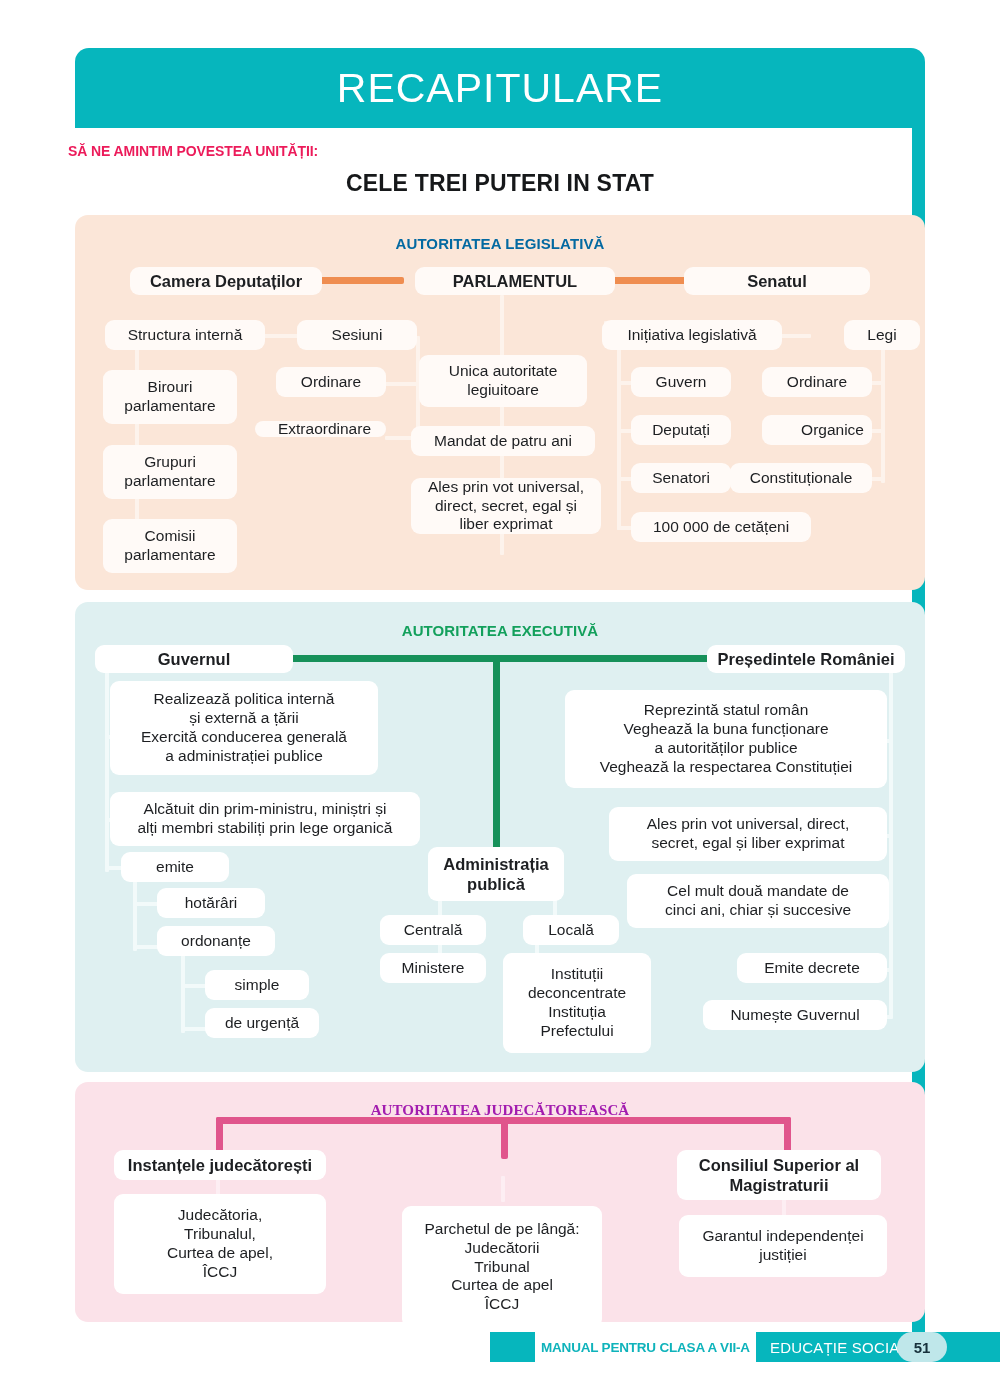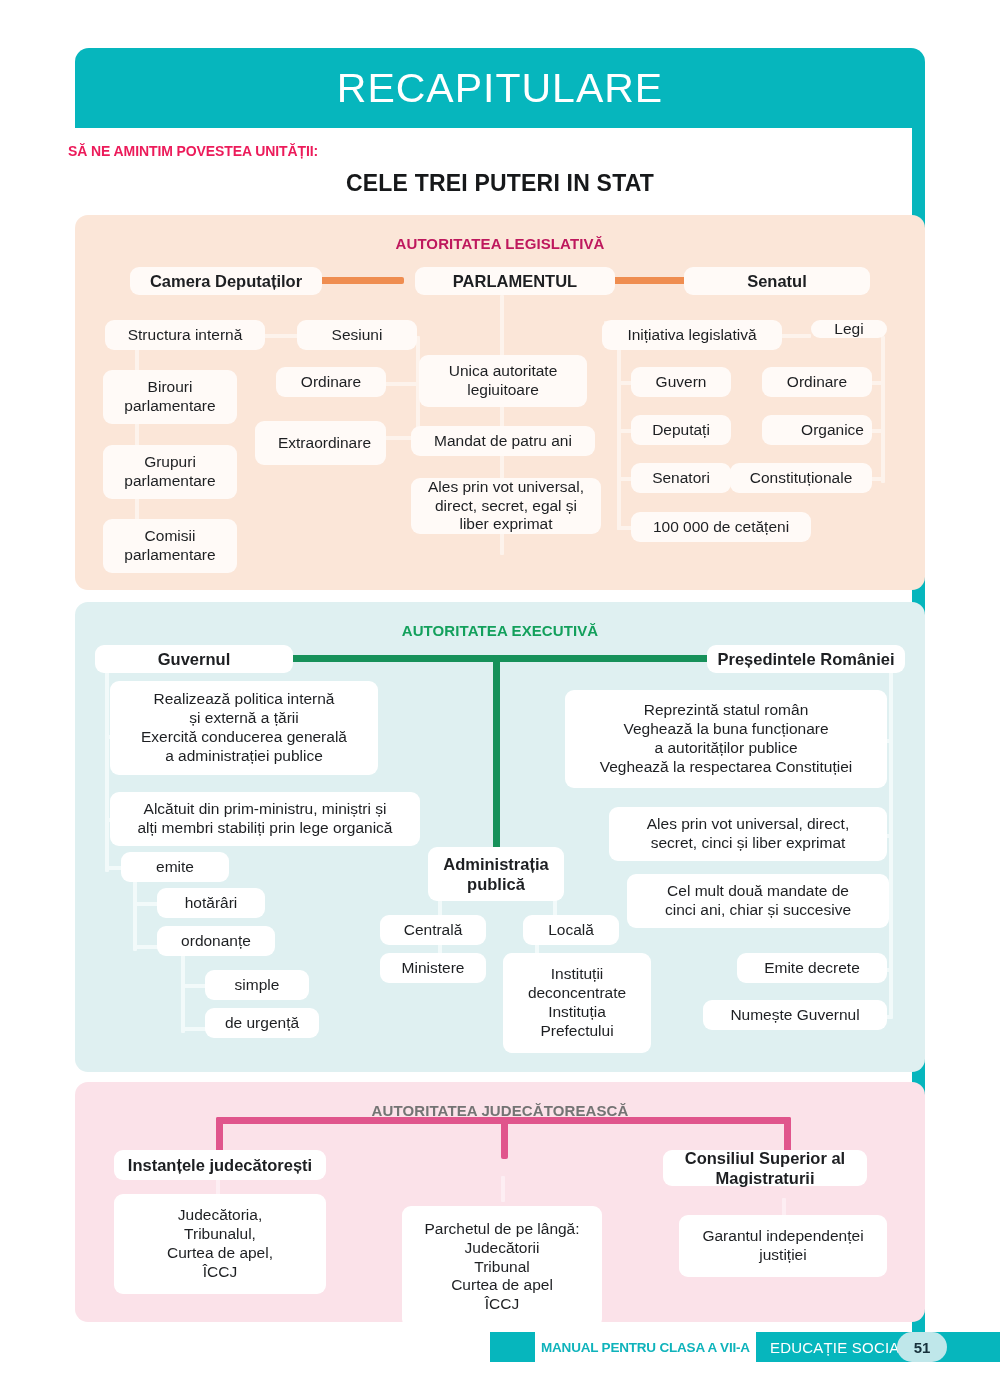--- a/index.html
+++ b/index.html
@@ -56,23 +56,23 @@
   
   .panel{position:absolute;border-radius:13px;}
   #panel-leg{left:75px;top:215px;width:850px;height:375px;background:#fbe6d8;}
   #panel-exe{left:75px;top:602px;width:850px;height:470px;background:#dff0f1;}
   #panel-jud{left:75px;top:1082px;width:850px;height:240px;background:#fbe2e9;}
 
   .panel-title{
     position:absolute;left:0;width:100%;text-align:center;
     font-size:15px;font-weight:700;letter-spacing:.1px;top:20px;
   }
-  #panel-leg .panel-title{color:#be185d;}
+  #panel-leg .panel-title{color:#0369a1;}
   #panel-exe .panel-title{color:#13a05c;}
-  #panel-jud .panel-title{color:#737373;}
+  #panel-jud .panel-title{color:#a21caf;font-family:Liberation Serif, serif;}
 
   
   .node{
     position:absolute;background:#fffaf7;border-radius:9px;
     display:flex;align-items:center;justify-content:center;
     text-align:center;color:#1d1f22;line-height:1.22;
     font-size:16px;box-sizing:border-box;padding:3px 8px;z-index:5;
   }
   #panel-exe .node,#panel-jud .node{background:#ffffff;}
   .node.bold{font-weight:700;font-size:16.5px;}
@@ -140,21 +140,21 @@
 
     <div class="c" style="left:341px;top:121px;width:4px;height:104px;"></div>
     <div class="c" style="left:310px;top:167px;width:35px;height:4px;"></div>
     <div class="c" style="left:310px;top:221px;width:35px;height:4px;"></div>
     <div class="node sm" style="left:222px;top:105px;width:120px;height:30px;">
         <span>Sesiuni</span>
       </div>
     <div class="node sm" style="left:201px;top:152px;width:110px;height:30px;">
         <span>Ordinare</span>
       </div>
-    <div class="node sm" style="left:180px;top:206px;width:131px;height:44px;padding-left:16px;">
+    <div class="node sm" style="left:180px;top:206px;width:131px;height:16px;padding-left:16px;">
         <span>Extraordinare</span>
       </div>
 
     <div class="c" style="left:425px;top:80px;width:4px;height:260px;"></div>
     <div class="node sm" style="left:344px;top:140px;width:168px;height:52px;">
         <span style="white-space:pre-line">Unica autoritate
 legiuitoare</span>
       </div>
     <div class="node sm" style="left:336px;top:211px;width:184px;height:30px;">
         <span>Mandat de patru ani</span>
@@ -185,21 +185,21 @@
       </div>
     <div class="node sm" style="left:556px;top:297px;width:180px;height:30px;">
         <span>100 000 de cetățeni</span>
       </div>
 
     <div class="c" style="left:706px;top:119px;width:30px;height:4px;"></div>
     <div class="c" style="left:806px;top:121px;width:4px;height:147px;"></div>
     <div class="c" style="left:774px;top:166px;width:36px;height:4px;"></div>
     <div class="c" style="left:774px;top:214px;width:36px;height:4px;"></div>
     <div class="c" style="left:774px;top:262px;width:36px;height:4px;"></div>
-    <div class="node sm" style="left:736px;top:105px;width:76px;height:18px;">
+    <div class="node sm" style="left:769px;top:105px;width:76px;height:30px;">
         <span>Legi</span>
       </div>
     <div class="node sm" style="left:687px;top:152px;width:110px;height:30px;">
         <span>Ordinare</span>
       </div>
     <div class="node sm" style="left:687px;top:200px;width:110px;height:30px;justify-content:flex-end;">
         <span>Organice</span>
       </div>
     <div class="node sm" style="left:655px;top:248px;width:142px;height:30px;">
         <span>Constituționale</span>
@@ -290,21 +290,21 @@
     <div class="c" style="left:790px;top:413px;width:28px;height:4px;"></div>
 
     <div class="node sm" style="left:490px;top:88px;width:322px;height:98px;">
         <span style="white-space:pre-line">Reprezintă statul român
 Veghează la buna funcționare
 a autorităților publice
 Veghează la respectarea Constituției</span>
       </div>
     <div class="node sm" style="left:534px;top:205px;width:278px;height:54px;">
         <span style="white-space:pre-line">Ales prin vot universal, direct,
-secret, cinci și liber exprimat</span>
+secret, egal și liber exprimat</span>
       </div>
     <div class="node sm" style="left:552px;top:272px;width:262px;height:54px;">
         <span style="white-space:pre-line">Cel mult două mandate de
 cinci ani, chiar și succesive</span>
       </div>
     <div class="node sm" style="left:662px;top:351px;width:150px;height:30px;">
         <span>Emite decrete</span>
       </div>
     <div class="node sm" style="left:628px;top:398px;width:184px;height:30px;">
         <span>Numește Guvernul</span>
@@ -315,21 +315,21 @@
     <div class="panel-title">AUTORITATEA JUDECĂTOREASCĂ</div>
 
     <div class="acc acc-p" style="left:141px;top:35px;width:575px;height:7px;"></div>
     <div class="acc acc-p" style="left:141px;top:35px;width:7px;height:42px;"></div>
     <div class="acc acc-p" style="left:426px;top:35px;width:7px;height:42px;"></div>
     <div class="acc acc-p" style="left:709px;top:35px;width:7px;height:42px;"></div>
 
     <div class="node bold" style="left:39px;top:68px;width:212px;height:30px;">
         <span>Instanțele judecătorești</span>
       </div>
-    <div class="node bold" style="left:588px;top:68px;width:204px;height:36px;">
+    <div class="node bold" style="left:602px;top:68px;width:204px;height:50px;">
         <span style="white-space:pre-line">Consiliul Superior al
 Magistraturii</span>
       </div>
 
     <div class="c" style="left:141px;top:94px;width:4px;height:26px;"></div>
     <div class="c" style="left:426px;top:94px;width:4px;height:26px;"></div>
     <div class="c" style="left:707px;top:116px;width:4px;height:26px;"></div>
 
     <div class="node sm" style="left:39px;top:112px;width:212px;height:100px;">
         <span style="white-space:pre-line">Judecătoria,

